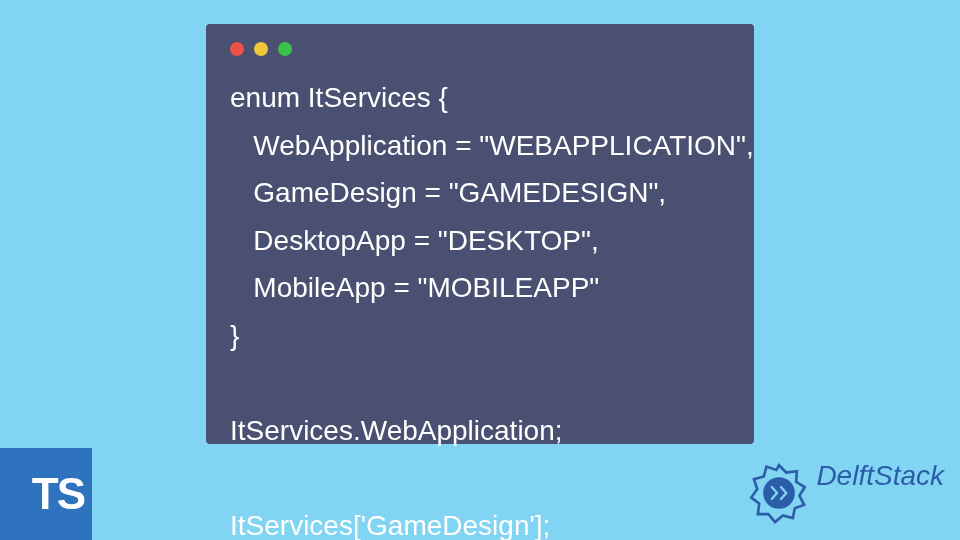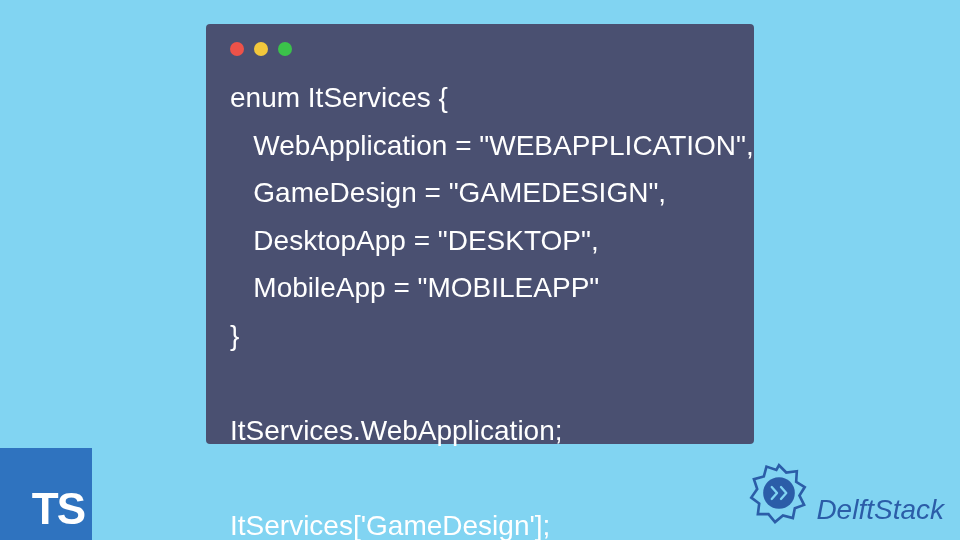--- a/index.html
+++ b/index.html
@@ -42,37 +42,37 @@
       white-space: pre;
     }
     .ts-badge {
       position: absolute;
       bottom: 0;
       left: 0;
       width: 92px;
       height: 92px;
       background: #2f73bf;
       display: flex;
-      align-items: flex-end;
+      align-items: center;
       justify-content: flex-end;
       padding: 6px 8px;
     }
     .ts-text {
       color: #ffffff;
       font-size: 44px;
       font-weight: bold;
       font-family: Arial, sans-serif;
       letter-spacing: -2px;
     }
     .brand {
       position: absolute;
       bottom: 14px;
       right: 16px;
       display: flex;
-      align-items: flex-end;
+      align-items: flex-start;
       gap: 4px;
     }
     .brand-logo {
       width: 66px;
       height: 66px;
     }
     .brand-text {
       color: #2b5da8;
       font-size: 28px;
       font-style: italic;

